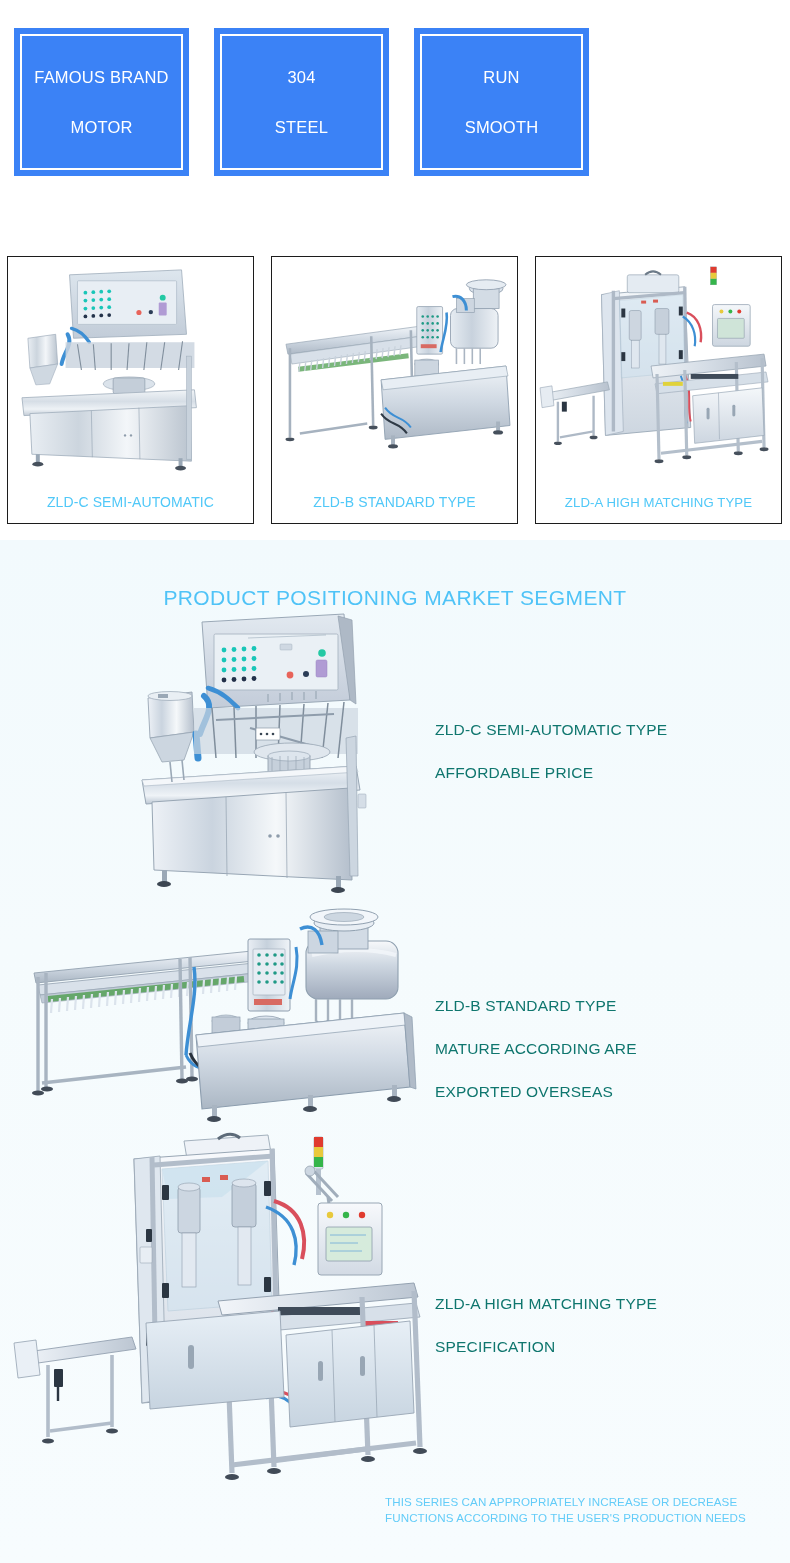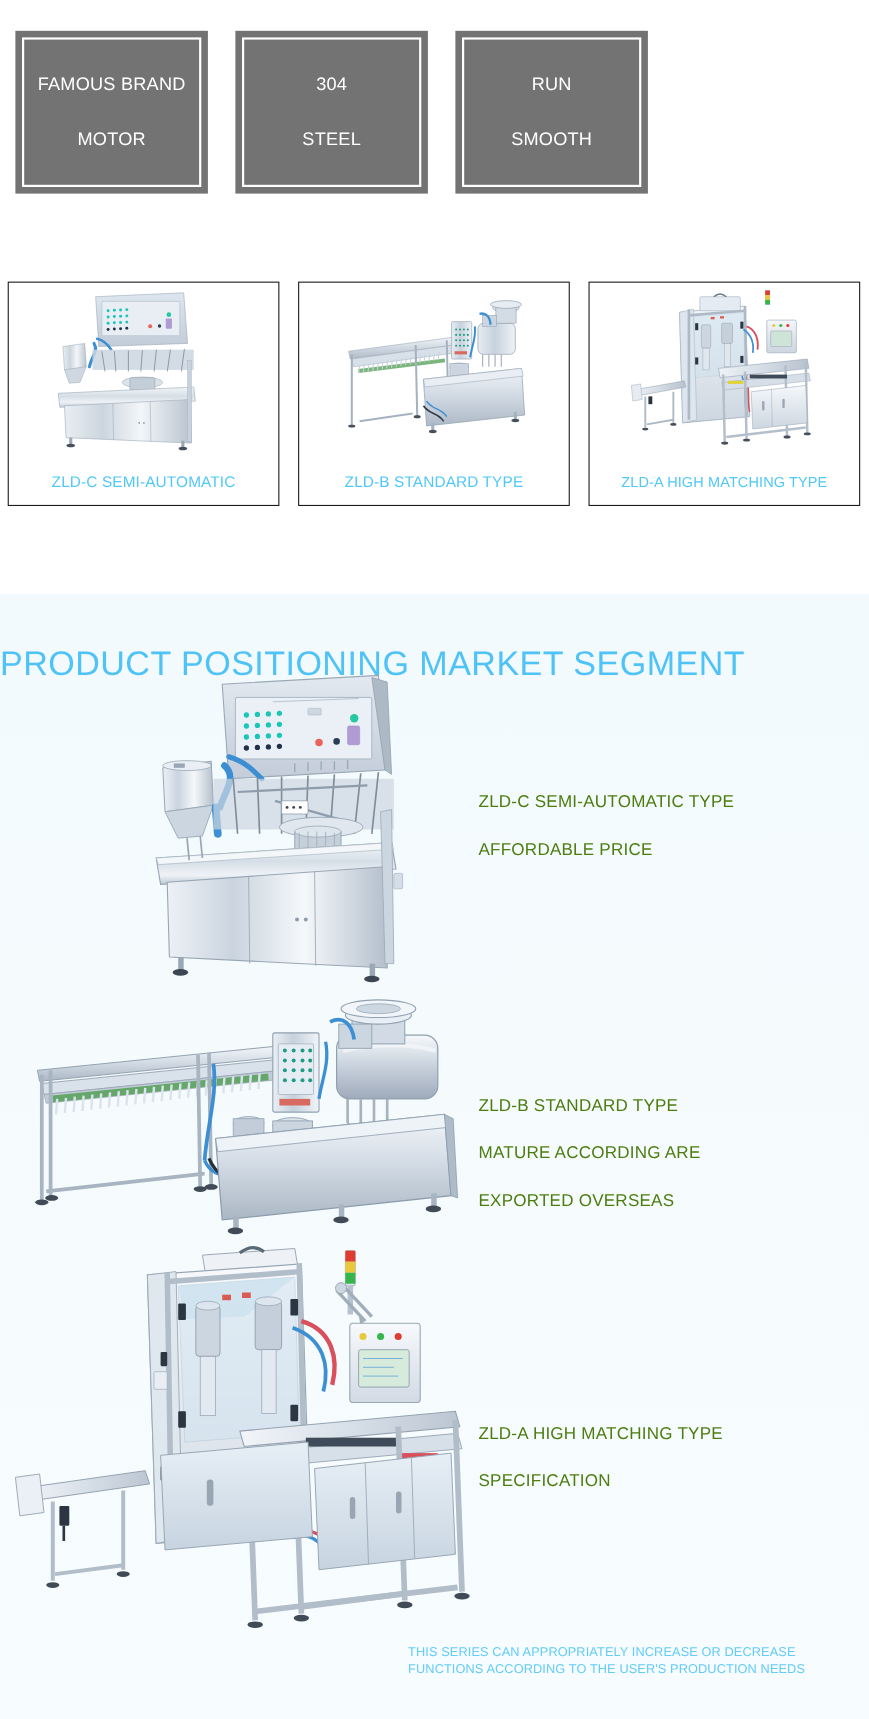--- a/index.html
+++ b/index.html
@@ -16,21 +16,21 @@
     left: 0; top: 0;
     width: 790px; height: 240px;
     background: #ffffff;
     display: flex;
     align-items: flex-start;
     padding: 28px 0 0 14px;
   }
   .feature-box {
     width: 175px;
     height: 148px;
-    background: #737373;
+    background: #3b82f6;
     margin-right: 25px;
     padding: 6px;
     position: relative;
   }
   .feature-box:last-child { margin-right: 0; }
   .feature-inner {
     width: 100%; height: 100%;
     border: 2px solid #ffffff;
     display: flex;
     flex-direction: column;
@@ -51,21 +51,21 @@
   .thumb-row {
     position: absolute;
     left: 0; top: 240px;
     width: 790px; height: 300px;
     background: #ffffff;
     display: flex;
     padding: 16px 0 0 7px;
   }
   .thumb-card {
     width: 247px;
-    height: 204px;
+    height: 268px;
     border: 1.5px solid #1c1c1c;
     background: #ffffff;
     margin-right: 17px;
     display: flex;
     flex-direction: column;
     position: relative;
     overflow: hidden;
   }
   .thumb-card:last-child { margin-right: 0; }
   .thumb-img {
@@ -86,39 +86,40 @@
   .thumb-card.c3 .thumb-cap { font-size: 13.2px; }
 
   
   .lower {
     position: absolute;
     left: 0; top: 540px;
     width: 790px; height: 1023px;
     background: linear-gradient(180deg, #F2FAFD 0%, #F5FBFD 40%, #F7FCFE 100%);
   }
   .section-title {
+    text-align: center;
     color: #4FC3F7;
-    font-size: 31px;
+    font-size: 21px;
     letter-spacing: 0.4px;
     padding-top: 46px;
     white-space: nowrap;
   }
   .prod-img-wrap { position: absolute; }
   .prod-text { position: absolute; }
   .prod-line {
-    color: #4d7c0f;
+    color: #0f766e;
     font-size: 15.5px;
     letter-spacing: 0.2px;
     line-height: 43px;
     white-space: nowrap;
   }
 
   .footnote {
     position: absolute;
-    left: 371px;
+    left: 385px;
     top: 1494px;
     width: 400px;
     color: #63CCF8;
     font-size: 11.6px;
     line-height: 16px;
     letter-spacing: 0.1px;
   }
 
   
   .machine-svg { display: block; width: 100%; height: 100%; }

